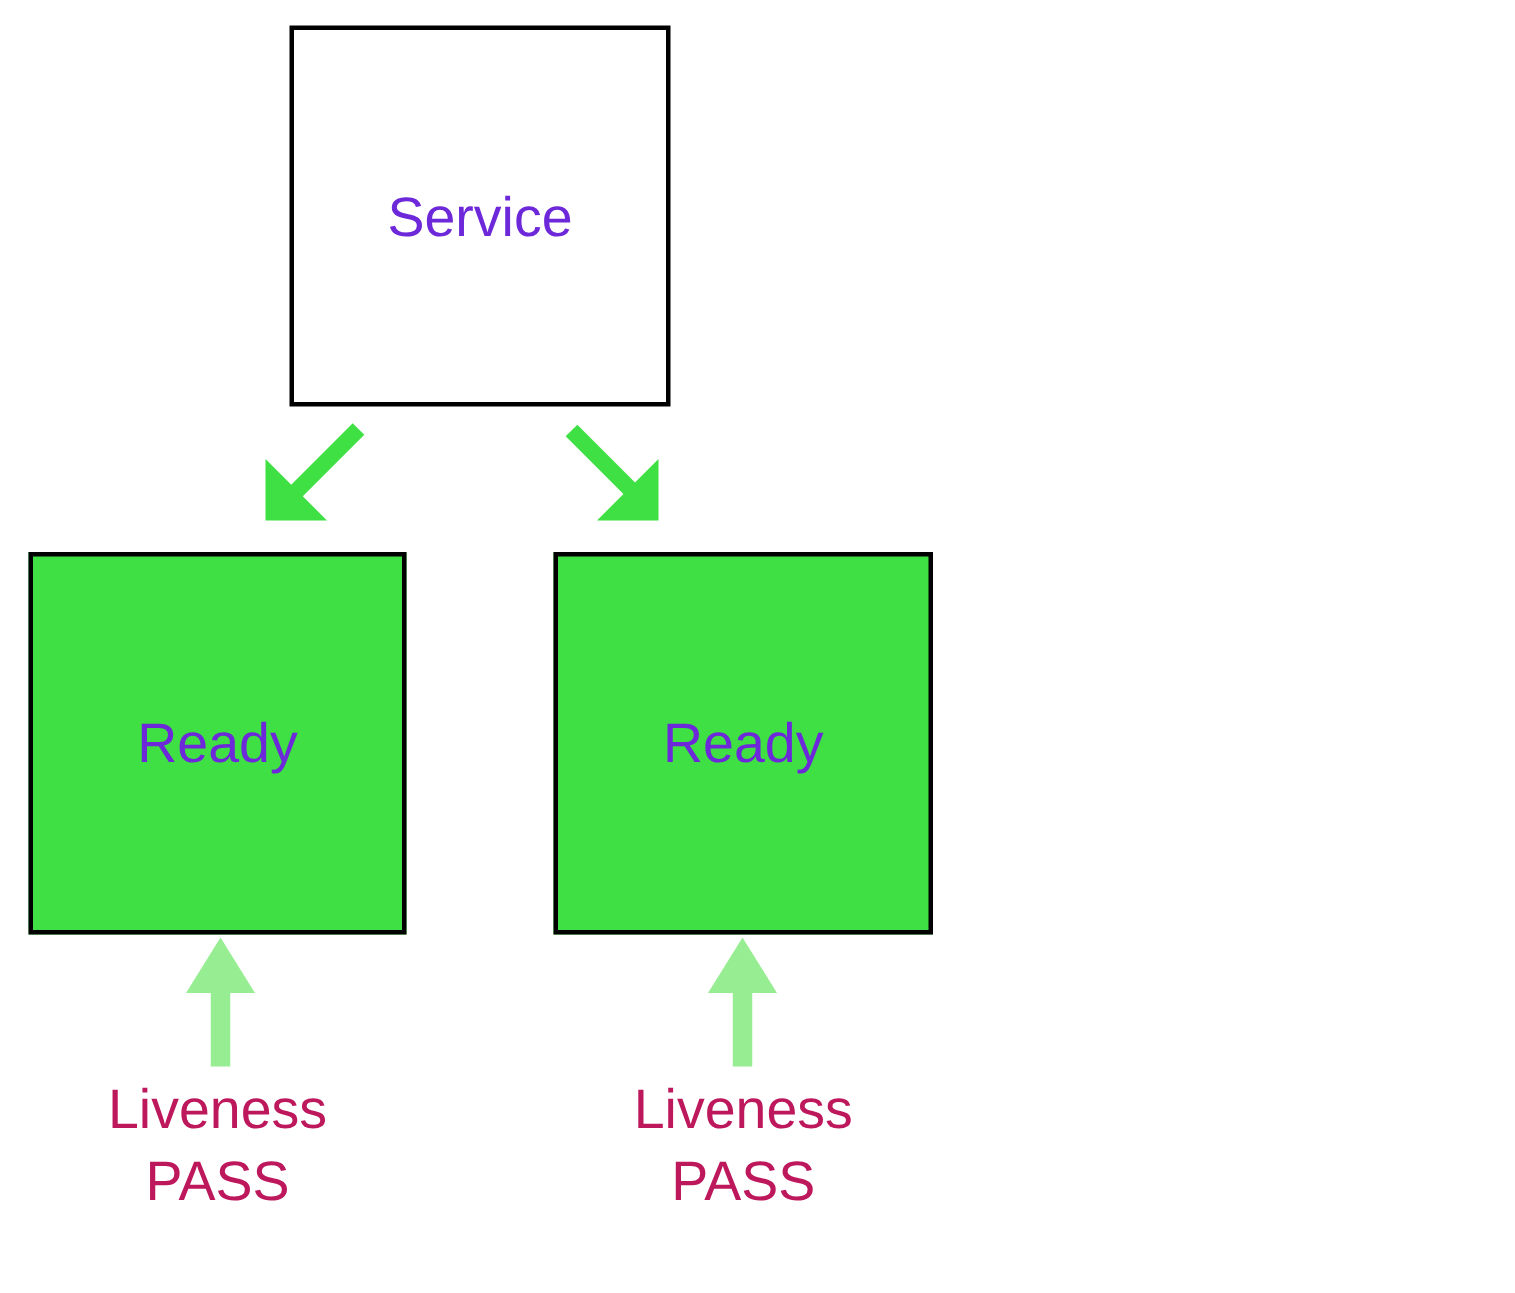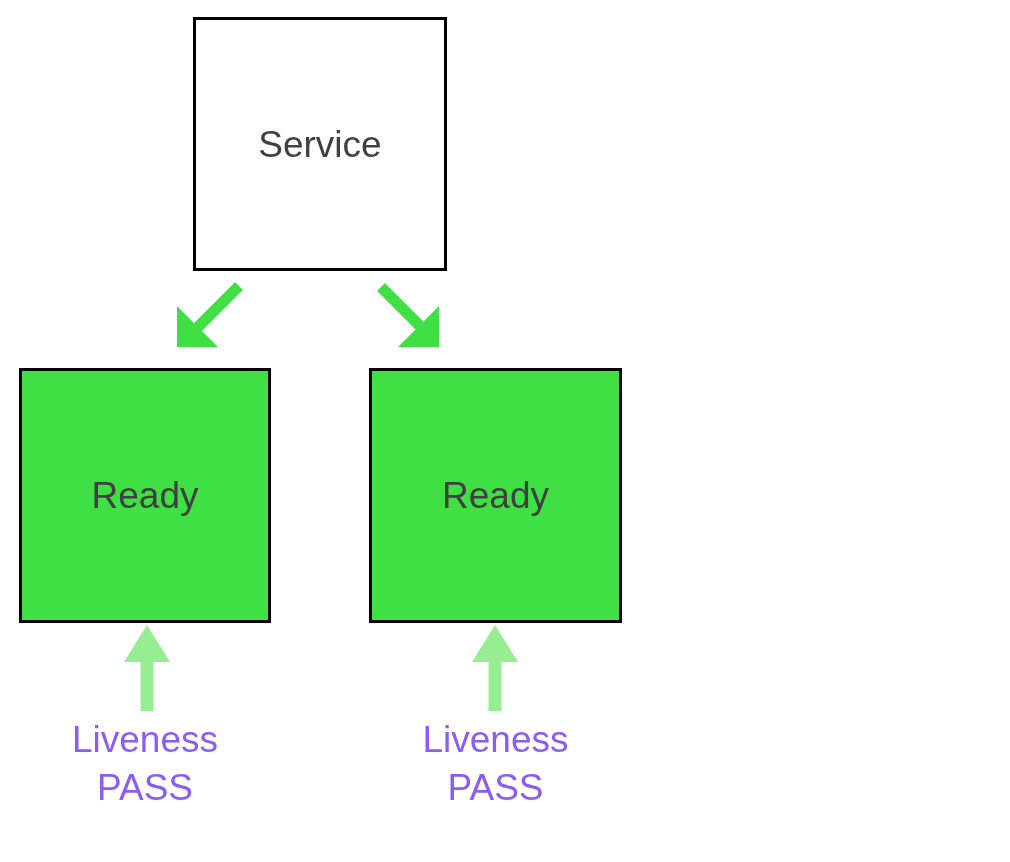--- a/index.html
+++ b/index.html
@@ -22,21 +22,21 @@
     position: absolute;
     box-sizing: border-box;
     display: flex;
     align-items: center;
     justify-content: center;
     border: 3px solid #000000;
   }
   .node-label {
     font-size: 37px;
     line-height: 1;
-    color: #404040;
+    color: #6d28d9;
     font-family: "Liberation Sans", sans-serif;
     white-space: nowrap;
   }
   #service-node {
     left: 193px;
     top: 17px;
     width: 254px;
     height: 254px;
     background: #ffffff;
   }
@@ -60,21 +60,21 @@
     top: 0;
     width: 1010px;
     height: 862px;
     pointer-events: none;
   }
   .caption {
     position: absolute;
     text-align: center;
     font-size: 37px;
     line-height: 48px;
-    color: #8b5cf6;
+    color: #be185d;
     font-family: "Liberation Sans", sans-serif;
   }
   #caption-left {
     left: 19px;
     top: 716px;
     width: 252px;
   }
   #caption-right {
     left: 369px;
     top: 716px;

